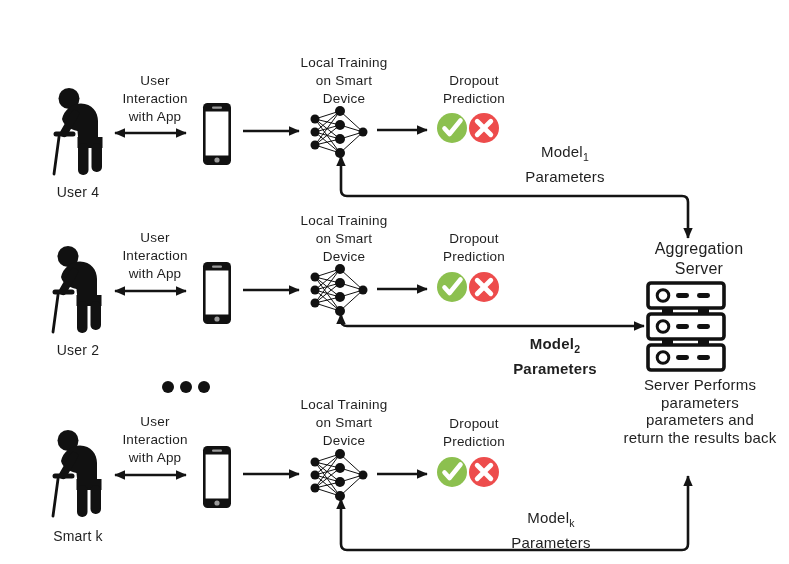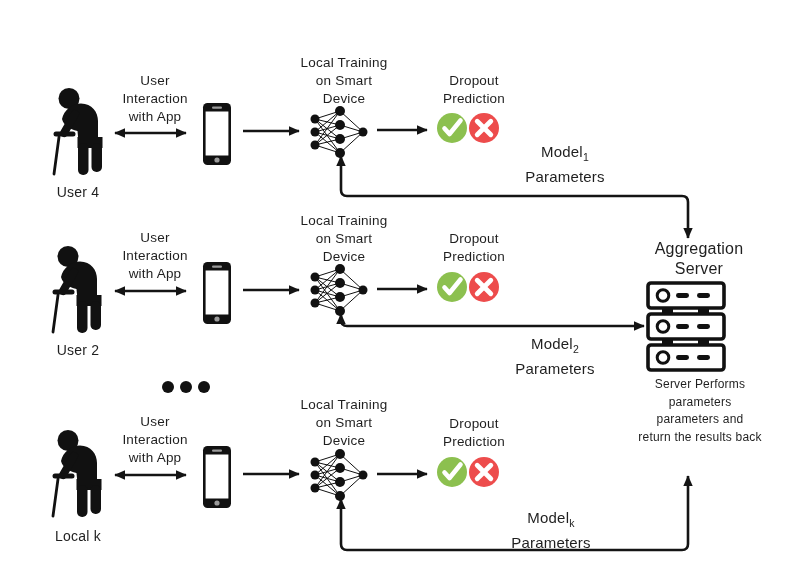--- a/index.html
+++ b/index.html
@@ -6,21 +6,21 @@
   .stage{position:relative;width:789px;height:564px;background:#ffffff;overflow:hidden;
          font-family:"Liberation Sans",sans-serif;color:#1f1f1f;}
   svg.art{position:absolute;left:0;top:0;}
   .lbl{position:absolute;text-align:center;transform:translateX(-50%);
        font-size:13.5px;line-height:18px;letter-spacing:.2px;font-weight:500;white-space:nowrap;}
   .lbl .ln{display:block;margin-left:16px;}
   .name{font-size:14px;font-weight:500;}
   .model{font-size:15px;line-height:19px;font-weight:500;text-align:center;}
   .model sub{font-size:10.5px;}
   .agg{font-size:16px;line-height:20px;}
-  .desc{font-size:12px;line-height:17.5px;}
+  .desc{font-size:15px;line-height:17.5px;}
 </style>
 </head>
 <body>
 
 <div class="stage">
 
   <svg class="art" width="789" height="564" viewBox="0 0 789 564">
     <defs>
       <marker id="arw" viewBox="0 0 10 10" refX="8.5" refY="5" markerWidth="4.6" markerHeight="4.6" orient="auto-start-reverse" markerUnits="strokeWidth">
         <path d="M0,1 L9.2,5 L0,9 Z" fill="#141414"></path>
@@ -191,31 +191,31 @@
   <div class="lbl name" style="left:78px;top:341px;text-align:right;">User 2</div>
   <div class="lbl" style="left:336px;top:212px;">
     <span class="ln">Local Training</span>
     <span class="ln">on Smart</span>
     <span class="ln">Device</span>
   </div>
   <div class="lbl" style="left:466px;top:230px;">
     <span class="ln">Dropout</span>
     <span class="ln">Prediction</span>
   </div>
-  <div class="lbl model" style="left:547px;top:334px;">
+  <div class="lbl model" style="left:547px;top:334px;font-weight:bold;">
     <span class="ln"><span>Model</span><sub>2</sub></span>
     <span class="ln">Parameters</span>
   </div>
 
   <div class="lbl" style="left:147px;top:413px;">
     <span class="ln">User</span>
     <span class="ln">Interaction</span>
     <span class="ln">with App</span>
   </div>
-  <div class="lbl name" style="left:78px;top:527px;">Local k</div>
+  <div class="lbl name" style="left:78px;top:527px;">Smart k</div>
   <div class="lbl" style="left:336px;top:396px;">
     <span class="ln">Local Training</span>
     <span class="ln">on Smart</span>
     <span class="ln">Device</span>
   </div>
   <div class="lbl" style="left:466px;top:415px;">
     <span class="ln">Dropout</span>
     <span class="ln">Prediction</span>
   </div>
   <div class="lbl model" style="left:543px;top:508px;">

